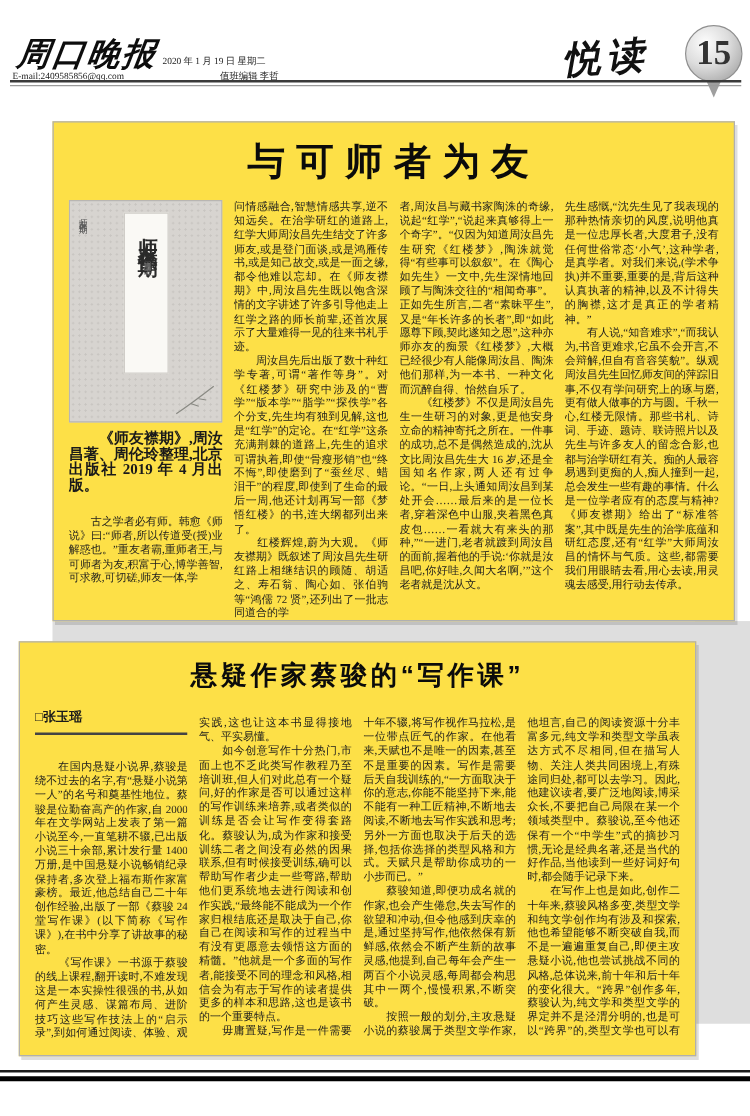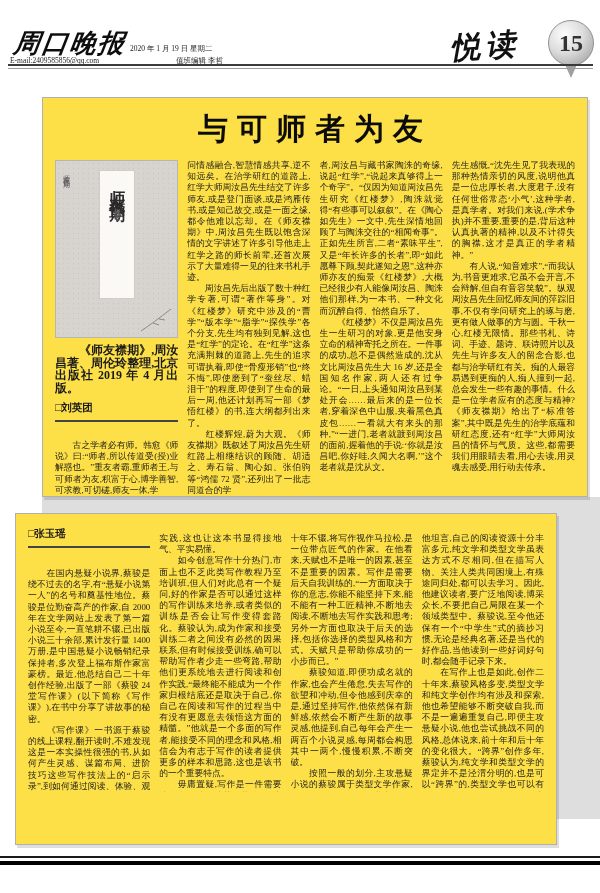--- a/index.html
+++ b/index.html
@@ -16,21 +16,21 @@
                border-top:2px solid #3a3a3a;border-bottom:1px solid #9a9a9a;}
   .section-name{position:absolute;left:450px;top:26px;font-size:30px;font-weight:bold;font-style:italic;
                 transform:rotate(-4deg);letter-spacing:5px;color:#111;white-space:nowrap;}
   .pin{position:absolute;left:548px;top:20px;width:46px;height:60px;}
   .pin-tail{position:absolute;left:15px;top:40px;width:0;height:0;
             border-left:8px solid transparent;border-right:8px solid transparent;
             border-top:18px solid #9f9f9f;}
   .pin-circle{position:absolute;left:0;top:0;width:44px;height:44px;border-radius:50%;
               background:radial-gradient(circle at 35% 30%,#fdfdfd 0%,#dcdcdc 45%,#969696 100%);
               border:1px solid #8f8f8f;display:flex;align-items:center;justify-content:center;
-              font-size:24px;font-weight:bold;color:#333;text-align:right;}
+              font-size:28px;font-weight:bold;color:#333;text-align:right;}
 
   
   .band-mid{position:absolute;left:42px;top:497px;width:558px;height:17px;background:#dedede;}
   .band-right{position:absolute;left:556px;top:497px;width:44px;height:322px;background:#dedede;}
 
   
   .box{position:absolute;background:#fde047;border:1px solid #b0b0b0;
        box-shadow:2px 3px 0 rgba(0,0,0,0.13);}
   #box1{left:42px;top:97px;width:544px;height:398px;}
   #box2{left:15px;top:513px;width:540px;height:330px;}
@@ -98,40 +98,40 @@
           <div class="cover-spine">师友襟期</div>
           <div class="cover-strip">
             <div class="cover-title">师友襟期</div>
             <div class="cover-author">周汝昌 著</div>
           </div>
           <svg class="cover-deco" width="34" height="26" viewBox="0 0 34 26">
             <path d="M2 24 Q14 16 32 2 M14 16 L20 18 M20 12 L26 13" stroke="#8a8a84" stroke-width="1" fill="none"></path>
           </svg>
         </div>
         <div class="caption">　　《师友襟期》,周汝昌著、周伦玲整理,北京出版社 2019 年 4 月出版。</div>
-        <div class="byline">□刘英团</div>
         <div class="bodytext intro">　　古之学者必有师。韩愈《师说》曰:“师者,所以传道受(授)业解惑也。”重友者霸,重师者王,与可师者为友,积富于心,博学善智,可求教,可切磋,师友一体,学</div>
       </div>
       <div class="colwrap">
         <div class="bodytext">问情感融合,智慧情感共享,逆不知远矣。在治学研红的道路上,红学大师周汝昌先生结交了许多师友,或是登门面谈,或是鸿雁传书,或是知己故交,或是一面之缘,都令他难以忘却。在《师友襟期》中,周汝昌先生既以饱含深情的文字讲述了许多引导他走上红学之路的师长前辈,还首次展示了大量难得一见的往来书札手迹。
 　　周汝昌先后出版了数十种红学专著,可谓“著作等身”。对《红楼梦》研究中涉及的“曹学”“版本学”“脂学”“探佚学”各个分支,先生均有独到见解,这也是“红学”的定论。在“红学”这条充满荆棘的道路上,先生的追求可谓执着,即使“骨瘦形销”也“终不悔”,即使磨到了“蚕丝尽、蜡泪干”的程度,即使到了生命的最后一周,他还计划再写一部《梦悟红楼》的书,连大纲都列出来了。
 　　红楼辉煌,蔚为大观。《师友襟期》既叙述了周汝昌先生研红路上相继结识的顾随、胡适之、寿石翁、陶心如、张伯驹等“鸿儒 72 贤”,还列出了一批志同道合的学</div>
       </div>
       <div class="colwrap">
         <div class="bodytext">者,周汝昌与藏书家陶洙的奇缘,说起“红学”,“说起来真够得上一个奇字”。“仅因为知道周汝昌先生研究《红楼梦》,陶洙就觉得“有些事可以叙叙”。在《陶心如先生》一文中,先生深情地回顾了与陶洙交往的“相闻奇事”。正如先生所言,二者“素昧平生”,又是“年长许多的长者”,即“如此愿尊下顾,契此遂知之恩”,这种亦师亦友的痴景《红楼梦》,大概已经很少有人能像周汝昌、陶洙他们那样,为一本书、一种文化而沉醉自得、怡然自乐了。
 　　《红楼梦》不仅是周汝昌先生一生研习的对象,更是他安身立命的精神寄托之所在。一件事的成功,总不是偶然造成的,沈从文比周汝昌先生大 16 岁,还是全国知名作家,两人还有过争论。“一日,上头通知周汝昌到某处开会……最后来的是一位长者,穿着深色中山服,夹着黑色真皮包……一看就大有来头的那种,”“一进门,老者就踱到周汝昌的面前,握着他的手说:‘你就是汝昌吧,你好哇,久闻大名啊,’”这个老者就是沈从文。</div>
       </div>
       <div class="colwrap">
         <div class="bodytext">先生感慨,“沈先生见了我表现的那种热情亲切的风度,说明他真是一位忠厚长者,大度君子,没有任何世俗常态‘小气’,这种学者,是真学者。对我们来说,(学术争执)并不重要,重要的是,背后这种认真执著的精神,以及不计得失的胸襟,这才是真正的学者精神。”
 　　有人说,“知音难求”,“而我认为,书音更难求,它虽不会开言,不会辩解,但自有音容笑貌”。纵观周汝昌先生回忆师友间的萍踪旧事,不仅有学问研究上的琢与磨,更有做人做事的方与圆。千秋一心,红楼无限情。那些书札、诗词、手迹、题诗、联诗照片以及先生与许多友人的留念合影,也都与治学研红有关。痴的人最容易遇到更痴的人,痴人撞到一起,总会发生一些有趣的事情。什么是一位学者应有的态度与精神?《师友襟期》给出了“标准答案”,其中既是先生的治学底蕴和研红态度,还有“红学”大师周汝昌的情怀与气质。这些,都需要我们用眼睛去看,用心去读,用灵魂去感受,用行动去传承。</div>
       </div>
     </div>
   </div>
 
   <div class="box" id="box2">
+    <div class="a2-title">悬疑作家蔡骏的“写作课”</div>
     <div class="cols a2-cols">
       <div class="colwrap">
         <div class="byline byline2">□张玉瑶</div>
         <div class="bodytext">　　在国内悬疑小说界,蔡骏是绕不过去的名字,有“悬疑小说第一人”的名号和奠基性地位。蔡骏是位勤奋高产的作家,自 2000 年在文学网站上发表了第一篇小说至今,一直笔耕不辍,已出版小说三十余部,累计发行量 1400 万册,是中国悬疑小说畅销纪录保持者,多次登上福布斯作家富豪榜。最近,他总结自己二十年创作经验,出版了一部《蔡骏 24 堂写作课》(以下简称《写作课》),在书中分享了讲故事的秘密。
 　　《写作课》一书源于蔡骏的线上课程,翻开读时,不难发现这是一本实操性很强的书,从如何产生灵感、谋篇布局、进阶技巧这些写作技法上的“启示录”,到如何通过阅读、体验、观察、练习、自修等成为一个专业的作者甚至好作家,蔡骏都给予了条分缕析的方法论指导。在他看来,这部“教程”最鲜明的特色就是其实践性与个人特色。他自己并没有受过什么系统的写作训练,所有的经验都来自于阅读和他自己丰富的创作</div>
       </div>
       <div class="colwrap">
         <div class="bodytext offset">实践,这也让这本书显得接地气、平实易懂。
 　　如今创意写作十分热门,市面上也不乏此类写作教程乃至培训班,但人们对此总有一个疑问,好的作家是否可以通过这样的写作训练来培养,或者类似的训练是否会让写作变得套路化。蔡骏认为,成为作家和接受训练二者之间没有必然的因果联系,但有时候接受训练,确可以帮助写作者少走一些弯路,帮助他们更系统地去进行阅读和创作实践,“最终能不能成为一个作家归根结底还是取决于自己,你自己在阅读和写作的过程当中有没有更愿意去领悟这方面的精髓。”他就是一个多面的写作者,能接受不同的理念和风格,相信会为有志于写作的读者提供更多的样本和思路,这也是该书的一个重要特点。
 　　毋庸置疑,写作是一件需要才华和天赋的技艺。蔡骏 19 岁就开始写作,22 岁时首次在网上发表作品就获得新人奖,一鸣惊人,不可不谓是天赋型写作者。但另一方面,他也能坚持勤奋创作二</div>

